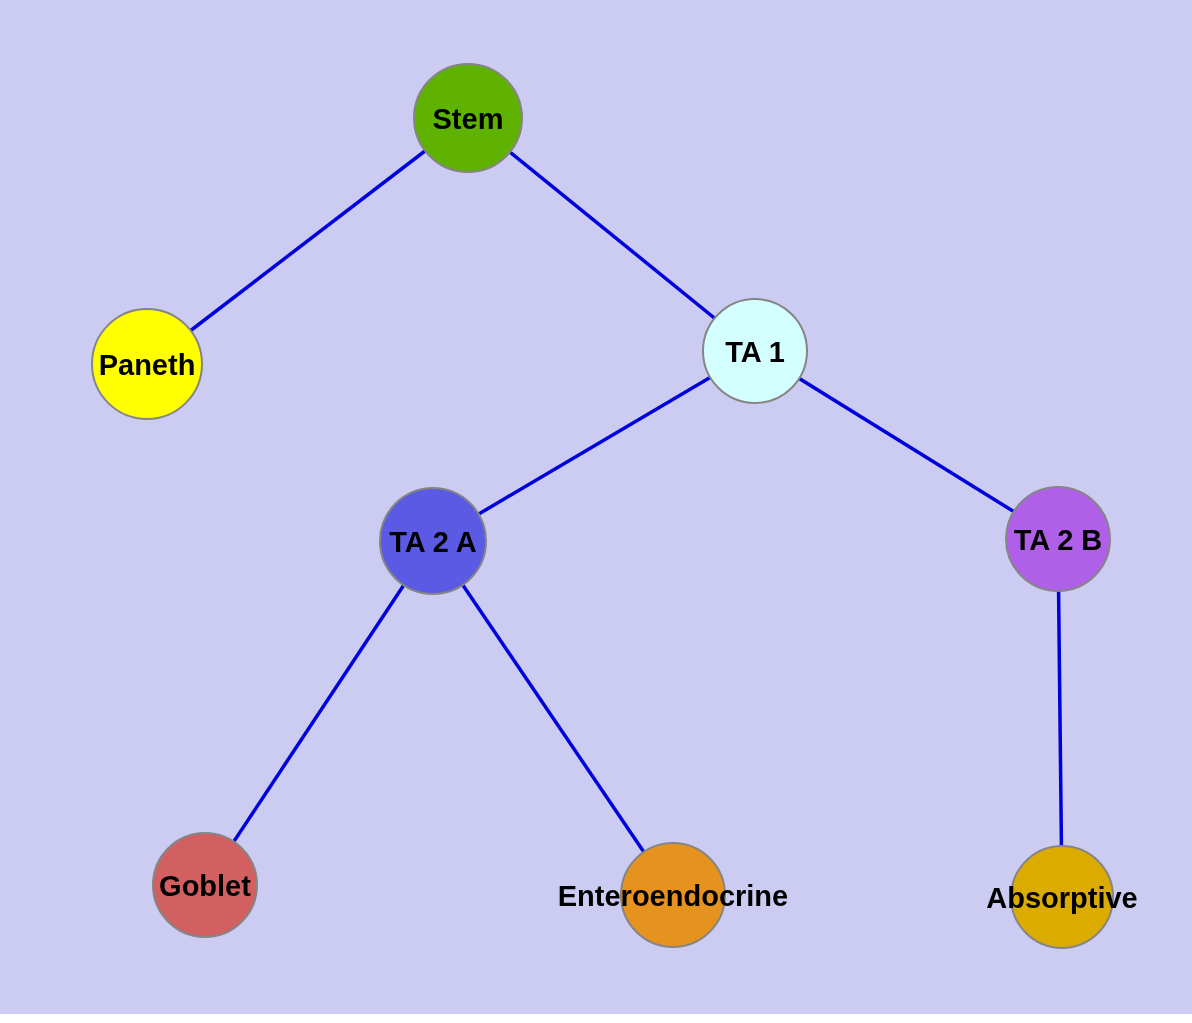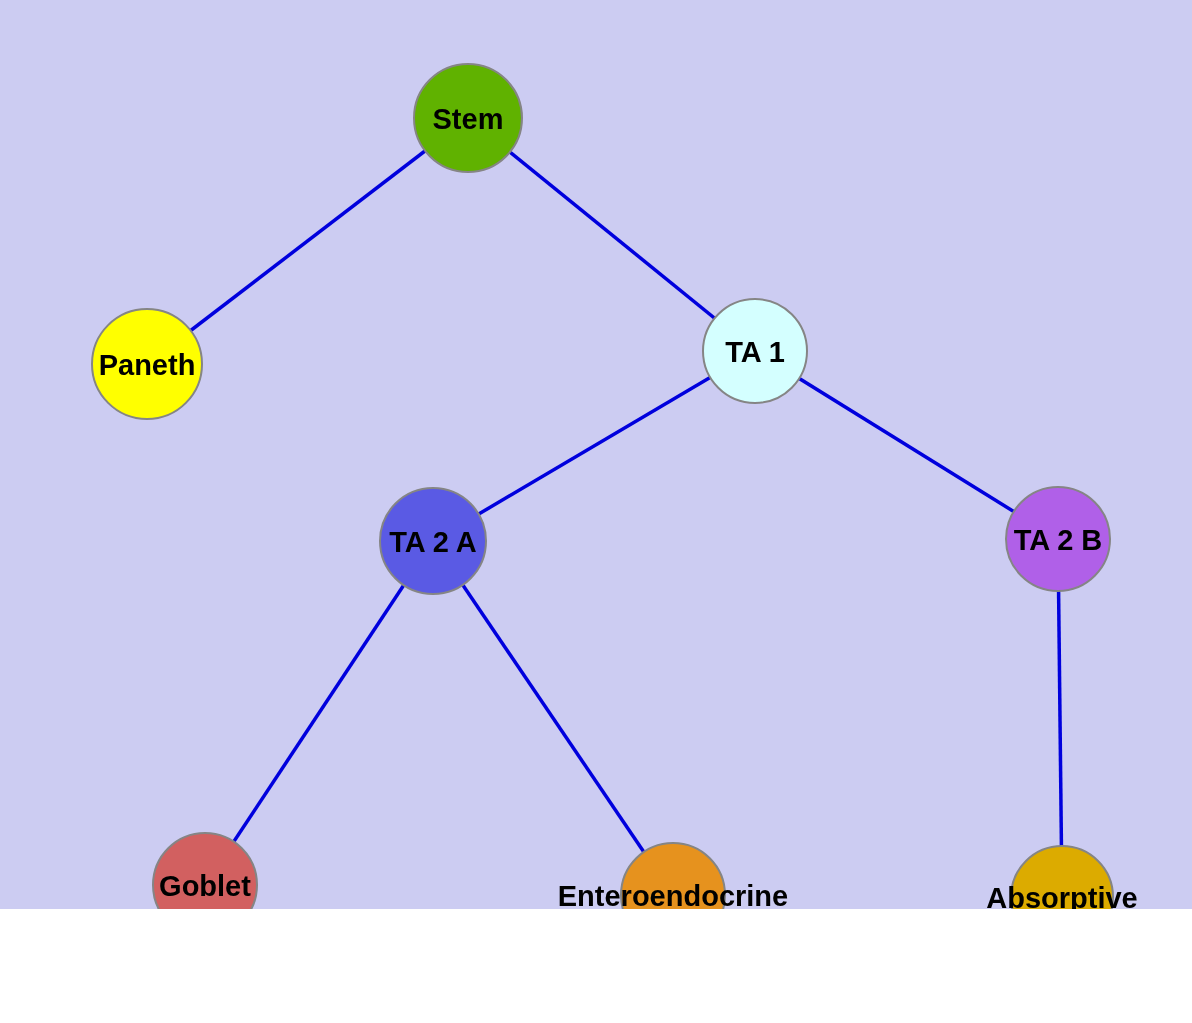--- a/index.html
+++ b/index.html
@@ -4,21 +4,21 @@
 <style>
   html, body {
     margin: 0;
     padding: 0;
     background: #ffffff;
     font-family: "Liberation Sans", sans-serif;
   }
   .stage {
     position: relative;
     width: 1192px;
-    height: 909px;
+    height: 1023px;
     overflow: hidden;
   }
   svg {
     display: block;
   }
   .node-label {
     font-family: "Liberation Sans", sans-serif;
     font-weight: bold;
     font-size: 29px;
     pointer-events: none;

